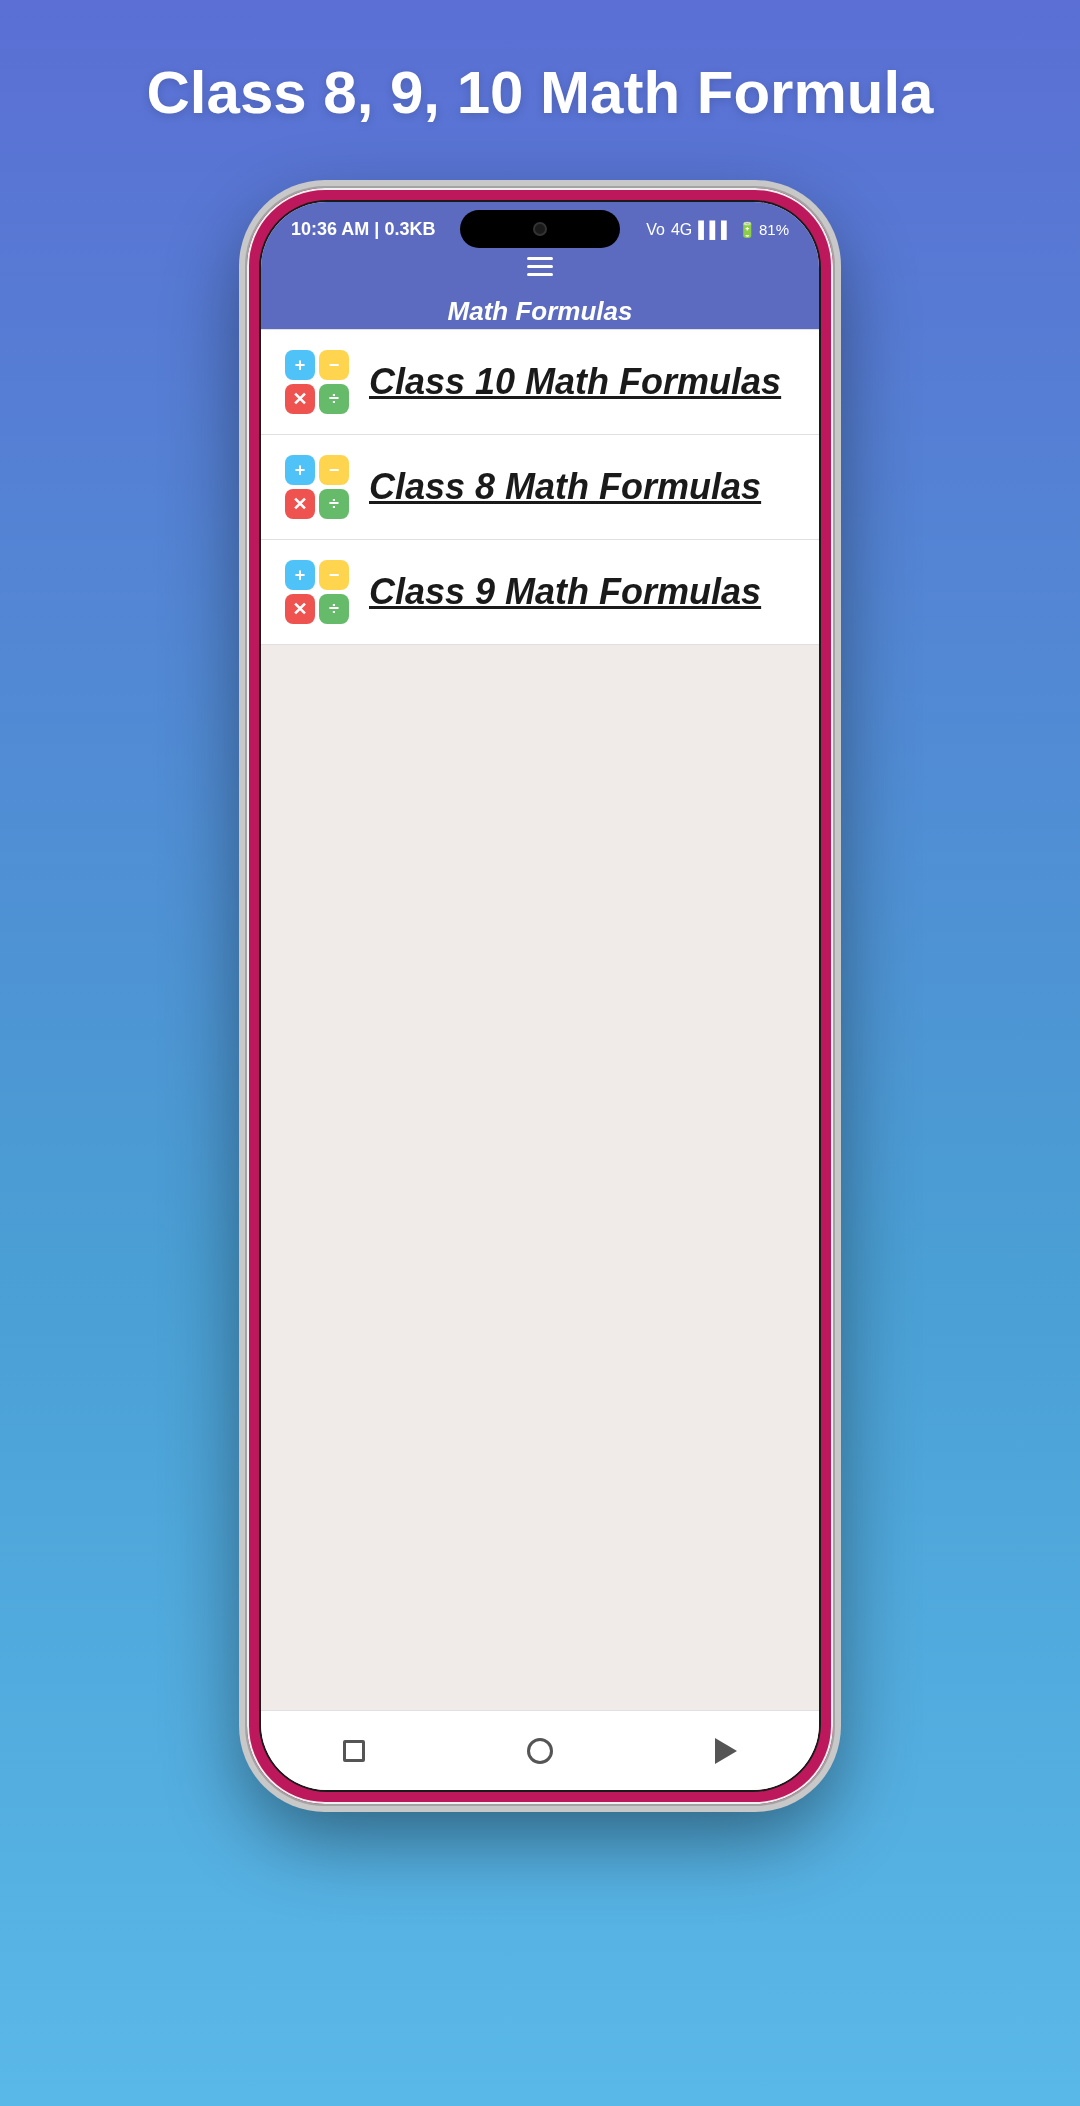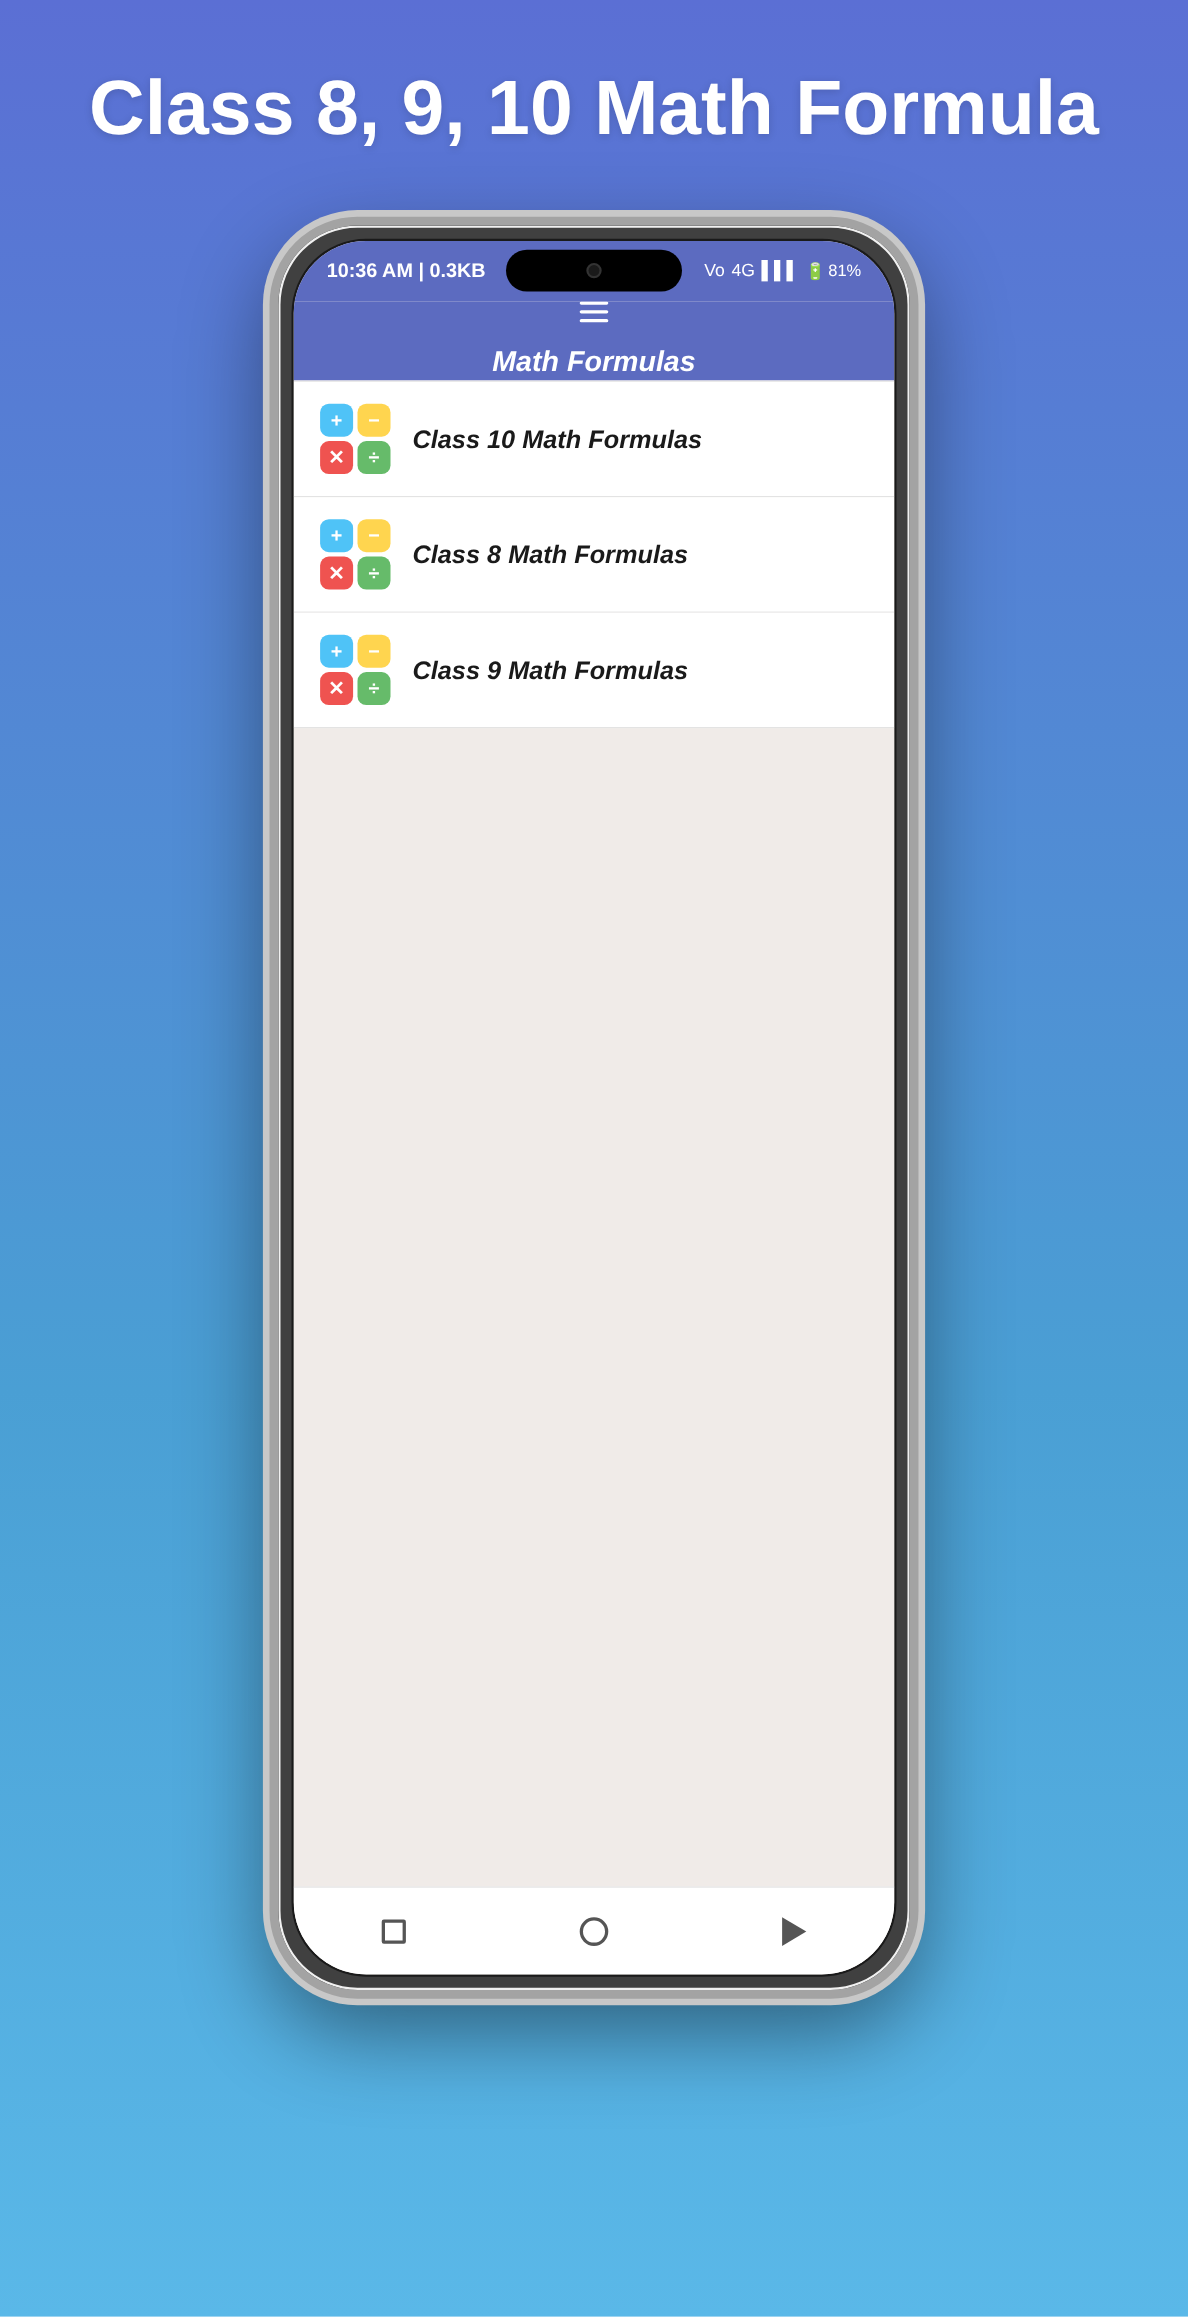--- a/index.html
+++ b/index.html
@@ -10,43 +10,43 @@
       background: linear-gradient(180deg, #5b6fd4 0%, #4a9fd4 60%, #5ab8e8 100%);
       display: flex;
       flex-direction: column;
       align-items: center;
       font-family: 'Arial', sans-serif;
       overflow: hidden;
     }
 
     .page-title {
       color: #ffffff;
-      font-size: 70px;
+      font-size: 60px;
       font-weight: 900;
       text-align: center;
       margin-top: 60px;
       line-height: 1.1;
       padding: 0 60px;
       text-shadow: 0 2px 8px rgba(0,0,0,0.15);
     }
 
     .phone-wrapper {
       margin-top: 60px;
       width: 590px;
       height: 1620px;
       position: relative;
     }
 
     
     .phone-shell {
       width: 100%;
       height: 100%;
-      background: #404040;
+      background: #be185d;
       border-radius: 80px;
-      border: 8px solid #a3a3a3;
+      border: 2px solid #a3a3a3;
       box-shadow:
         0 0 0 6px #c8c8c8,
         0 30px 80px rgba(0,0,0,0.45),
         inset 0 0 0 2px #f0f0f0;
       position: relative;
       overflow: hidden;
     }
 
     
     .phone-inner {
@@ -205,24 +205,25 @@
       font-weight: 900;
       color: white;
     }
 
     .icon-blue { background: #4fc3f7; }
     .icon-yellow { background: #ffd54f; }
     .icon-red { background: #ef5350; }
     .icon-green { background: #66bb6a; }
 
     .list-item-label {
-      font-size: 23px;
+      font-size: 36px;
       font-weight: 800;
       font-style: italic;
       color: #1a1a1a;
+      text-decoration: underline;
     }
 
     
     .nav-bar {
       background: white;
       height: 80px;
       display: flex;
       align-items: center;
       justify-content: space-around;
       border-top: 1px solid #e0e0e0;

